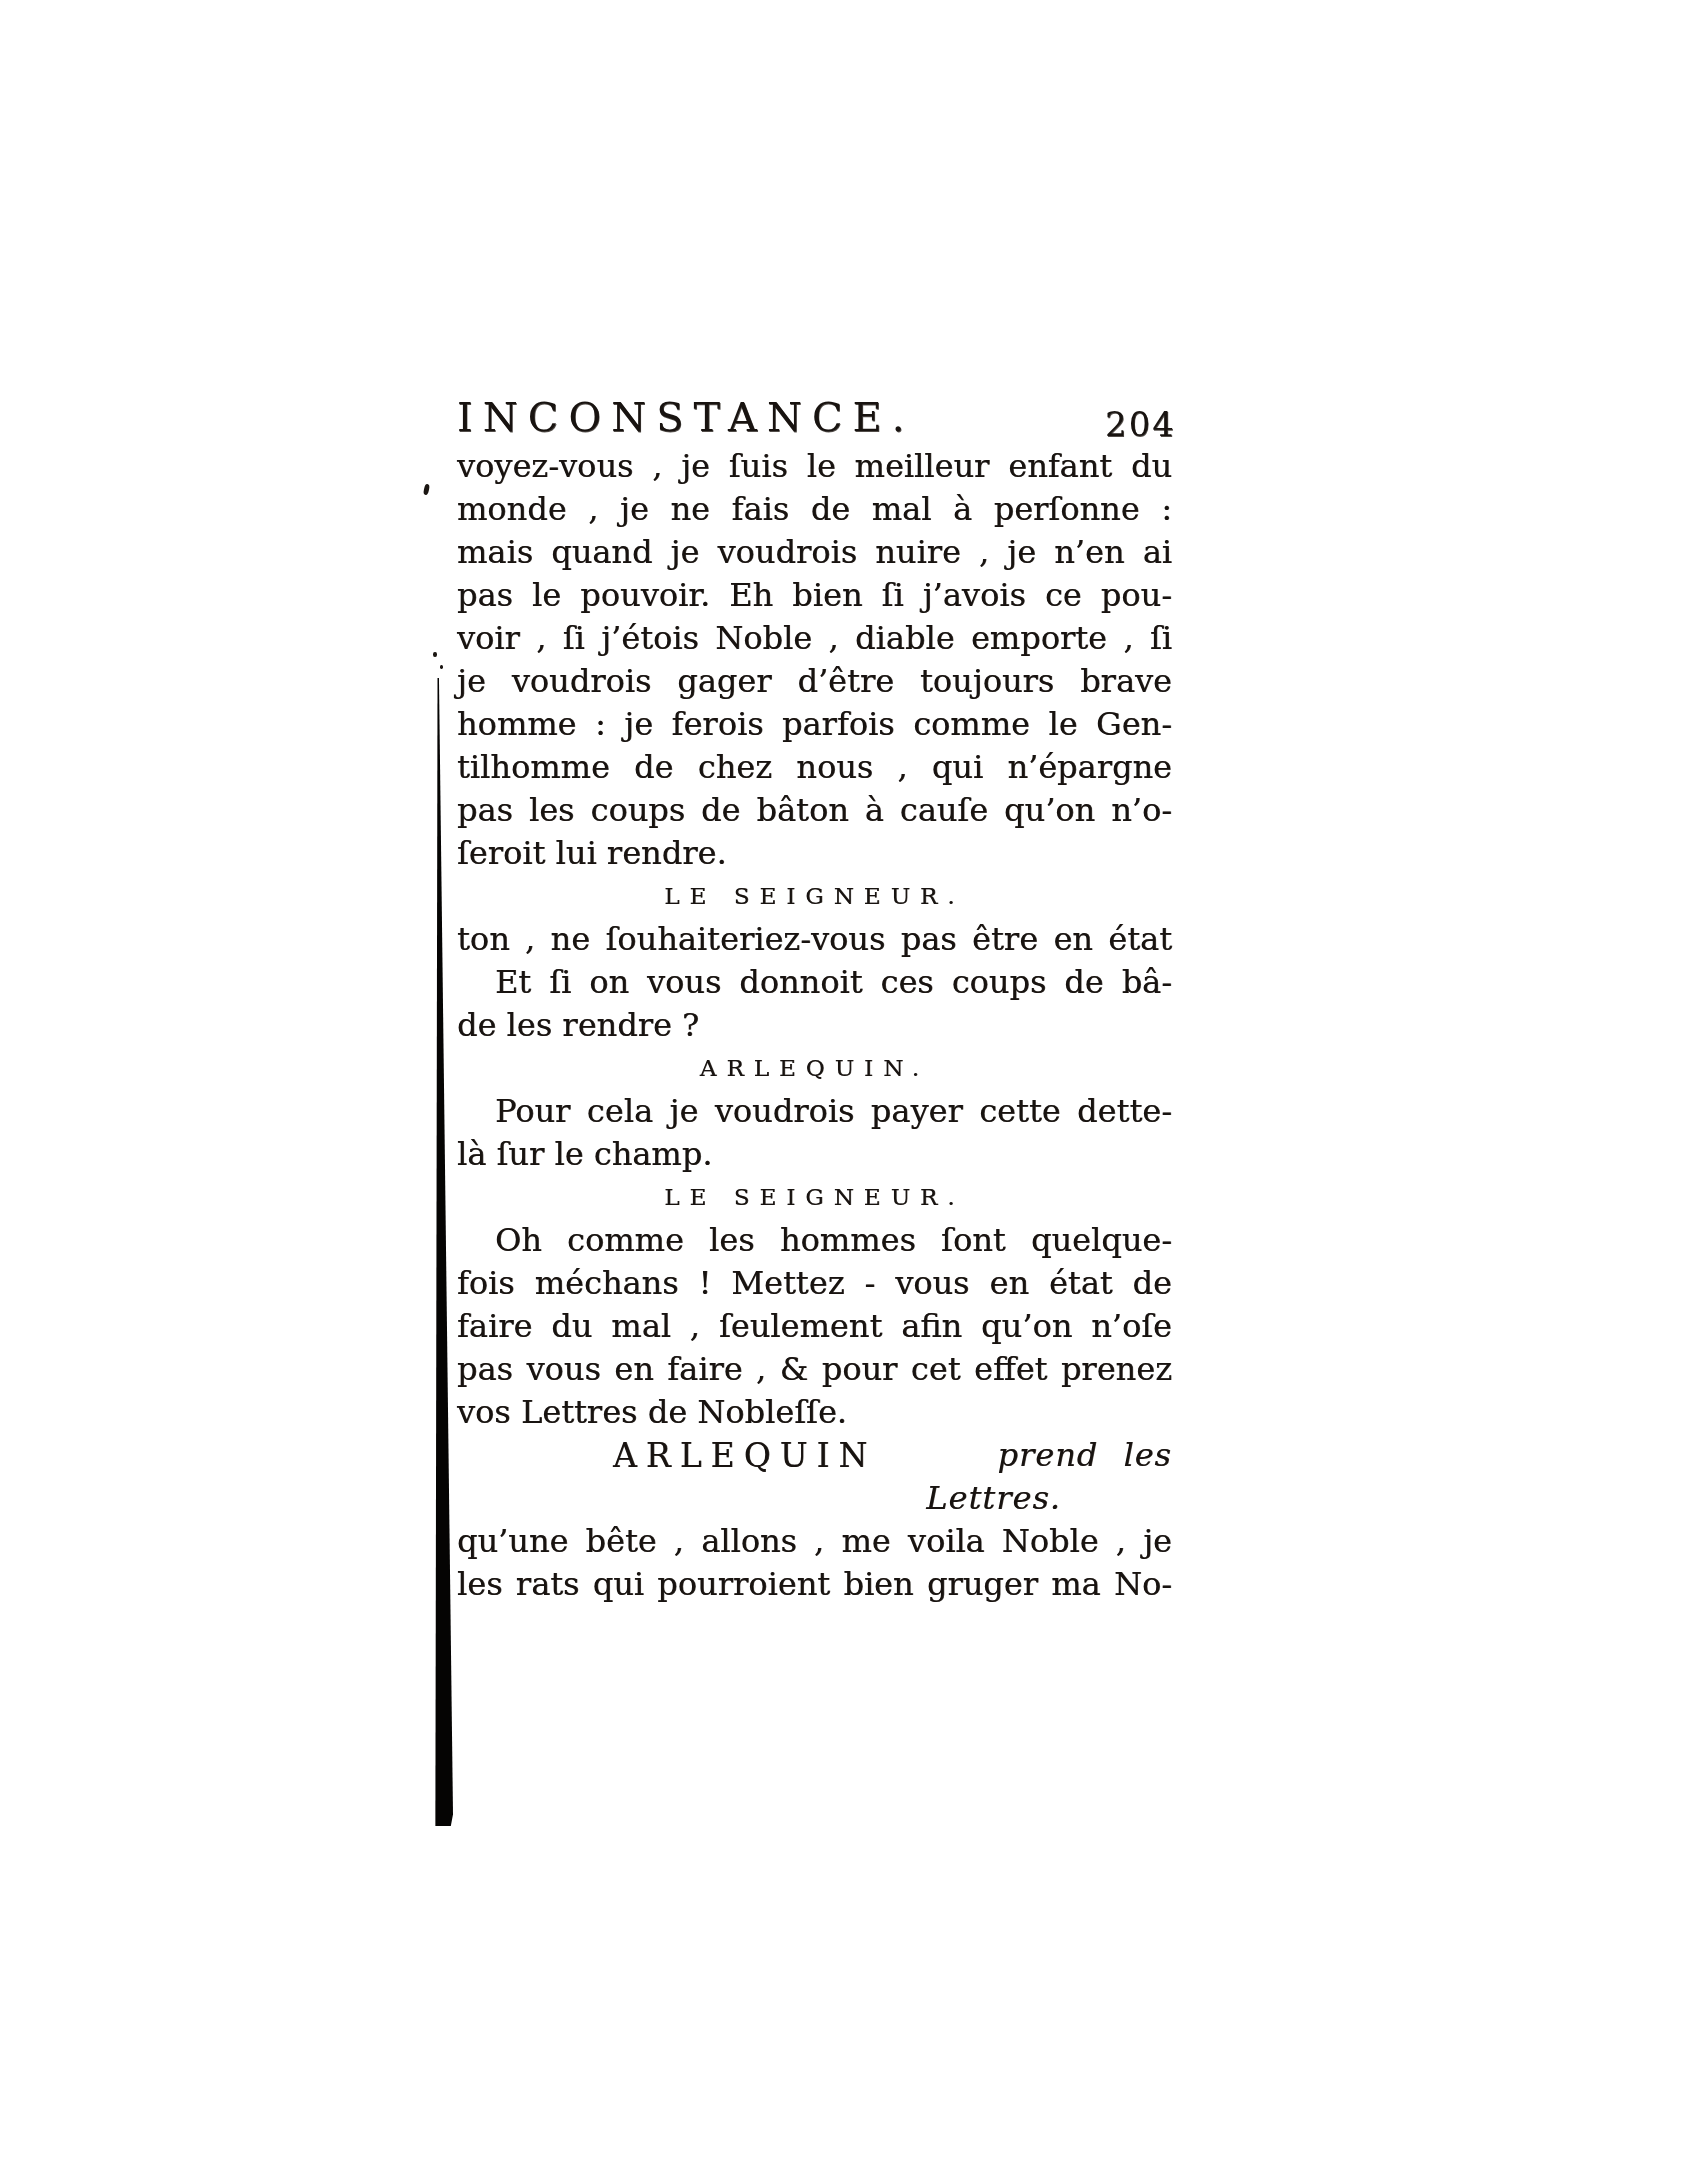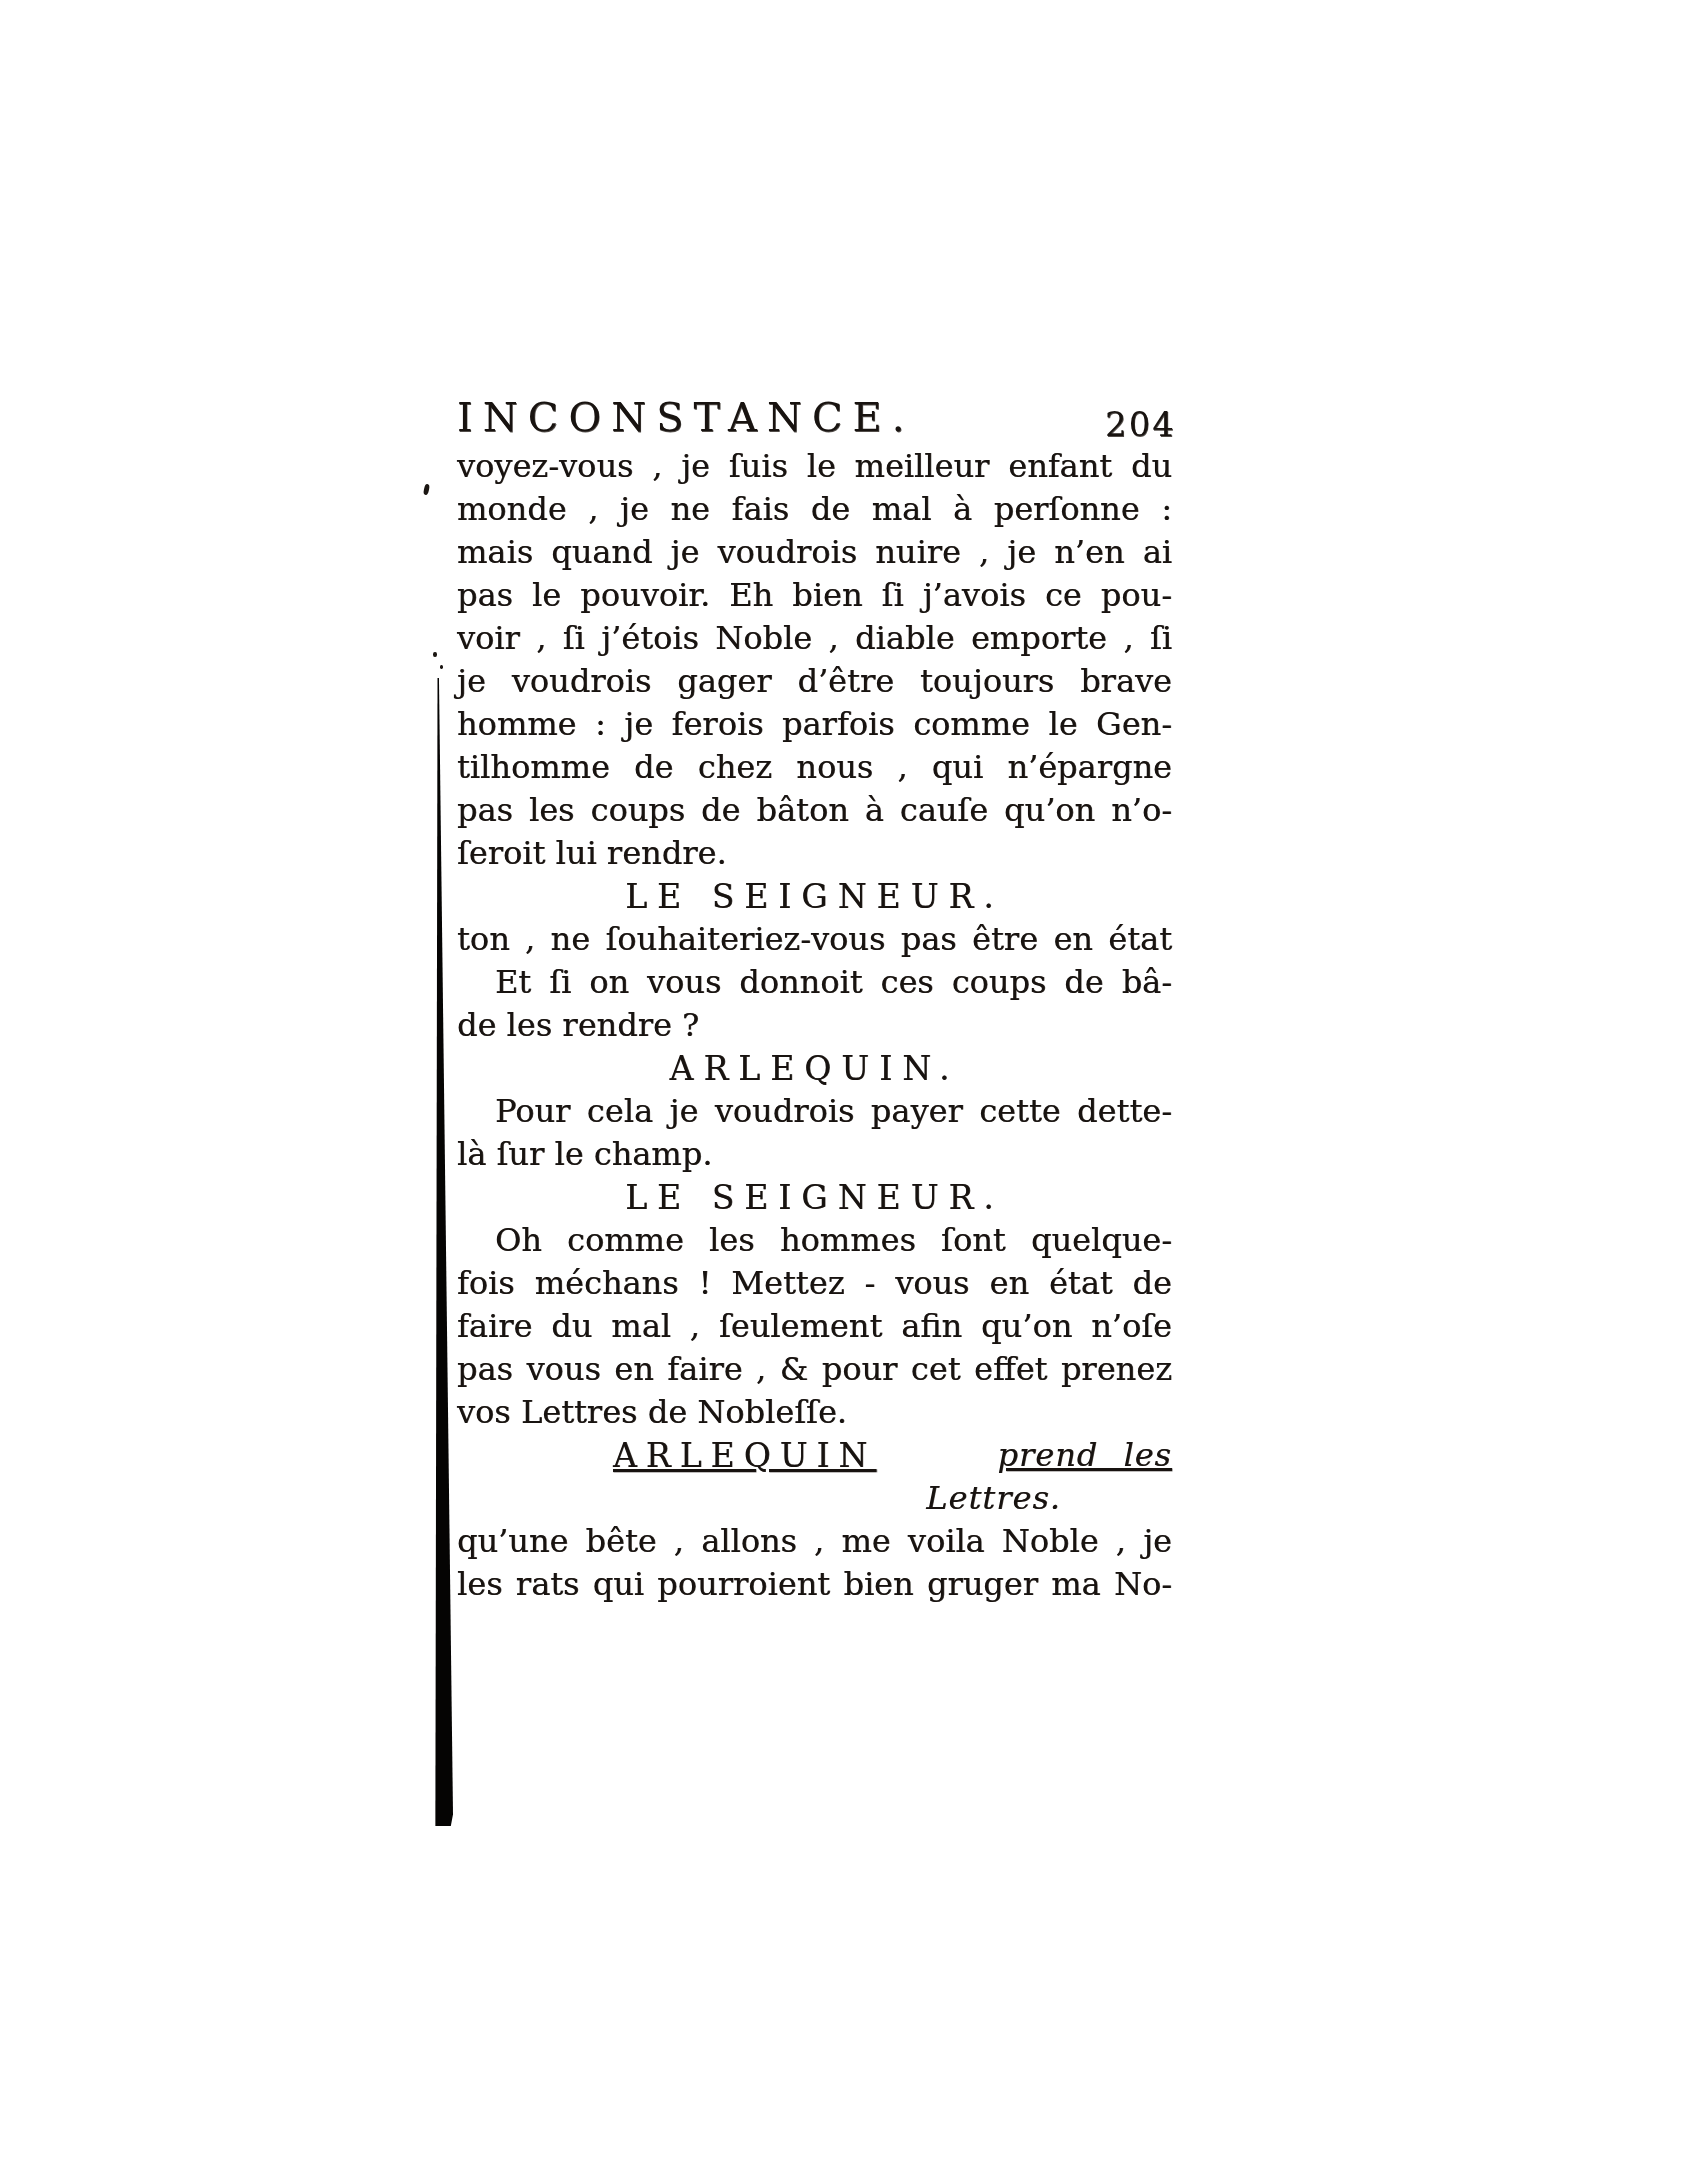--- a/index.html
+++ b/index.html
@@ -55,28 +55,27 @@
   }
   .line.end {
     text-align: left;
     text-align-last: left;
   }
   .line.indent { padding-left: 38px; }
   .line.heading {
     text-align: right;
     text-align-last: center;
     letter-spacing: 10px;
-    font-size: 33px;
+    font-size: 23px;
   }
   .direction-line1 {
     height: 43px;
     display: flex;
     align-items: flex-start;
     padding-left: 156px;
-    text-decoration: underline;
   }
   .direction-speaker {
     letter-spacing: 9px;
     font-size: 33px;
   }
   .direction-action {
     margin-left: auto;
     font-style: italic;
     letter-spacing: 1px;
     word-spacing: 14px;

